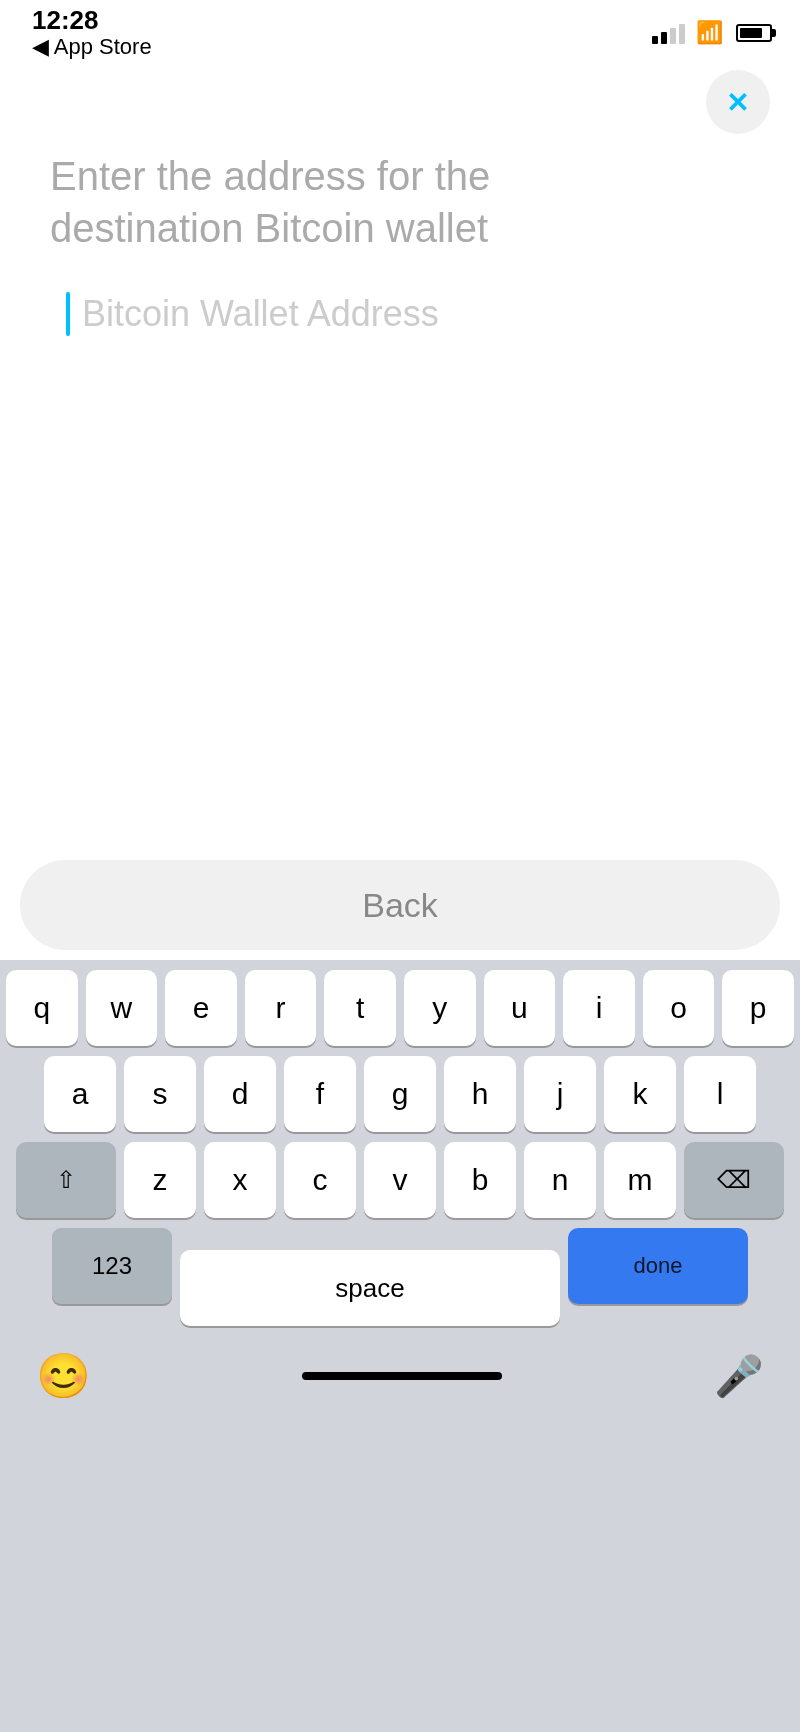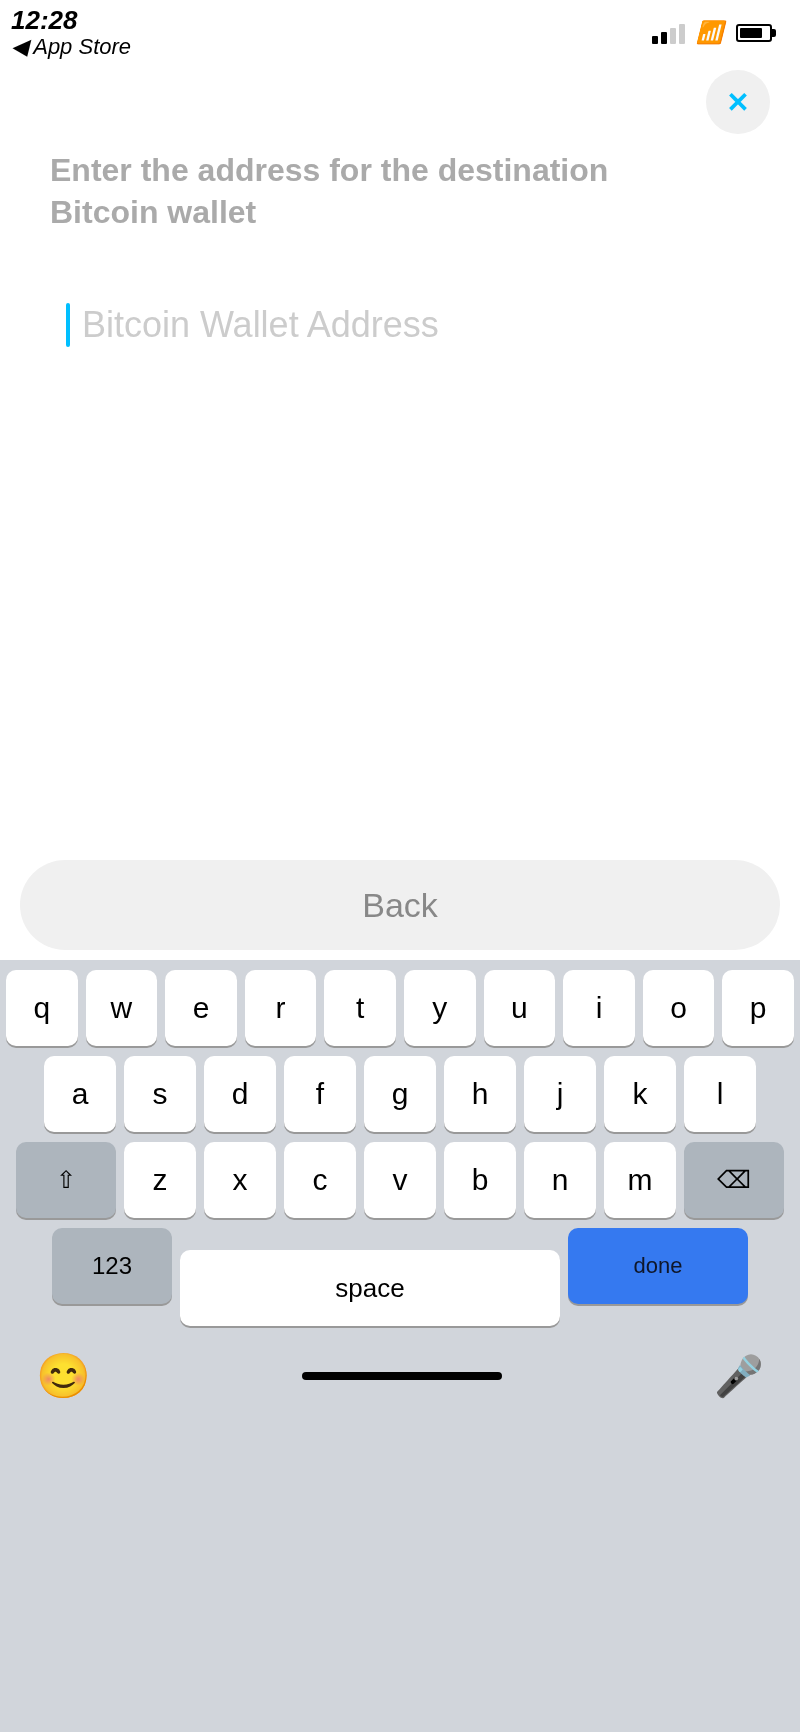--- a/index.html
+++ b/index.html
@@ -11,23 +11,22 @@
       font-family: -apple-system, 'SF Pro Display', 'Helvetica Neue', Arial, sans-serif;
       overflow: hidden;
       position: relative;
     }
 
     
     .status-bar {
       display: flex;
       justify-content: space-between;
       align-items: center;
-      padding: 14px 28px 8px 11px;
+      padding: 14px 28px 8px 32px;
       height: 60px;
-      font-style: italic;
     }
     .status-left {
       display: flex;
       flex-direction: column;
     }
     .status-time {
       font-size: 26px;
       font-weight: 600;
       color: #000;
       line-height: 1.1;
@@ -108,26 +107,26 @@
       display: flex;
       align-items: center;
       justify-content: center;
       font-size: 28px;
       color: #00BFFF;
       font-weight: 600;
     }
 
     
     .heading {
-      font-size: 32px;
-      font-weight: 700;
+      font-size: 40px;
+      font-weight: 400;
       color: #aaa;
       line-height: 1.3;
       margin-top: 70px;
-      margin-bottom: 60px;
+      margin-bottom: 28px;
       padding-right: 100px;
     }
 
     
     .wallet-input-container {
       display: flex;
       align-items: center;
       border-bottom: none;
       padding: 10px 16px;
       margin-top: 10px;
@@ -243,20 +242,21 @@
     .key.space-key {
       max-width: 380px;
       flex: 4;
       font-size: 26px;
       margin-top: 22px;
     }
     .key.num-key {
       max-width: 120px;
       flex: 1.4;
       font-size: 24px;
+      border-radius: 9px;
     }
     .key.shift-key {
       max-width: 100px;
       flex: 1.2;
     }
     .key.delete-key {
       max-width: 100px;
       flex: 1.2;
     }
 

